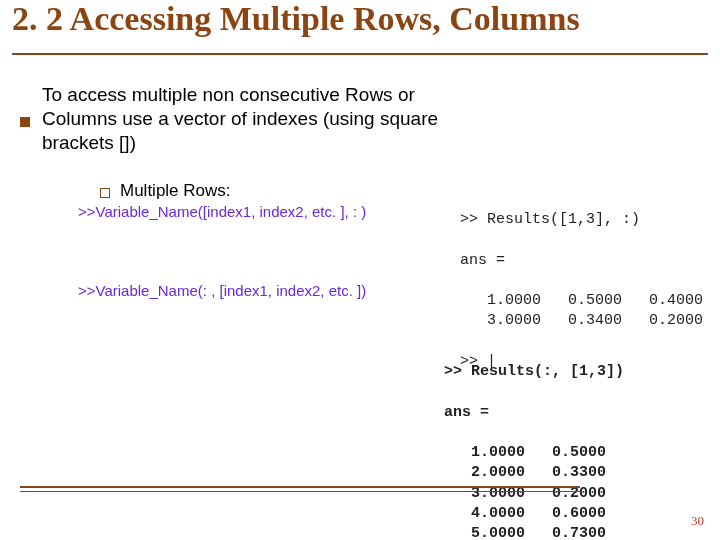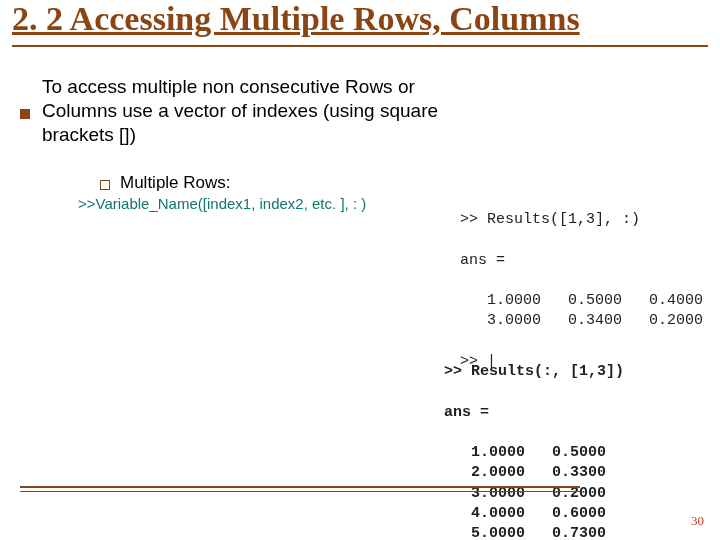--- a/index.html
+++ b/index.html
@@ -17,23 +17,22 @@
     height: 540px;
     position: relative;
   }
   .title {
     font-family: "Times New Roman", serif;
     font-size: 34px;
     color: #8b4513;
     margin: 0 12px 0 12px;
     line-height: 1.1;
     border-bottom: 2px solid #8b4513;
-    padding-bottom: 8px;
+    padding-bottom: 16px;
     padding-top: 0;
-    text-decoration: underline;
   }
   .body {
     margin-top: 28px;
     margin-left: 20px;
     width: 430px;
   }
   .top-bullet {
     display: flex;
     align-items: center;
     gap: 12px;
@@ -65,21 +64,21 @@
     border: 1px solid #8b4513;
     flex: 0 0 auto;
     margin-top: 5px;
   }
   .sub-text {
     font-size: 17px;
   }
   .cmd {
     margin-left: 18px;
     font-size: 15px;
-    color: #0f766e;
+    color: #6d28d9;
     margin-top: 2px;
   }
   .sub.second { margin-top: 62px; }
   .footer-line {
     position: absolute;
     left: 20px;
     right: 140px;
     bottom: 52px;
     height: 2px;
     background: #8b4513;
@@ -125,20 +124,21 @@
 
     <div class="sub">
       <div class="sub-bullet-row">
         <div class="sub-sq"></div>
         <div class="sub-text">Multiple Rows:</div>
       </div>
       <div class="cmd">&gt;&gt;Variable_Name([index1, index2, etc. ], : )</div>
     </div>
 
     <div class="sub second">
+      <div class="cmd">&gt;&gt;Variable_Name(: , [index1, index2, etc. ])</div>
     </div>
   </div>
 
   <div class="matlab first">&gt;&gt; Results([1,3], :)
 
 ans =
 
    1.0000   0.5000   0.4000   0.3000
    3.0000   0.3400   0.2000   0.5500
 

